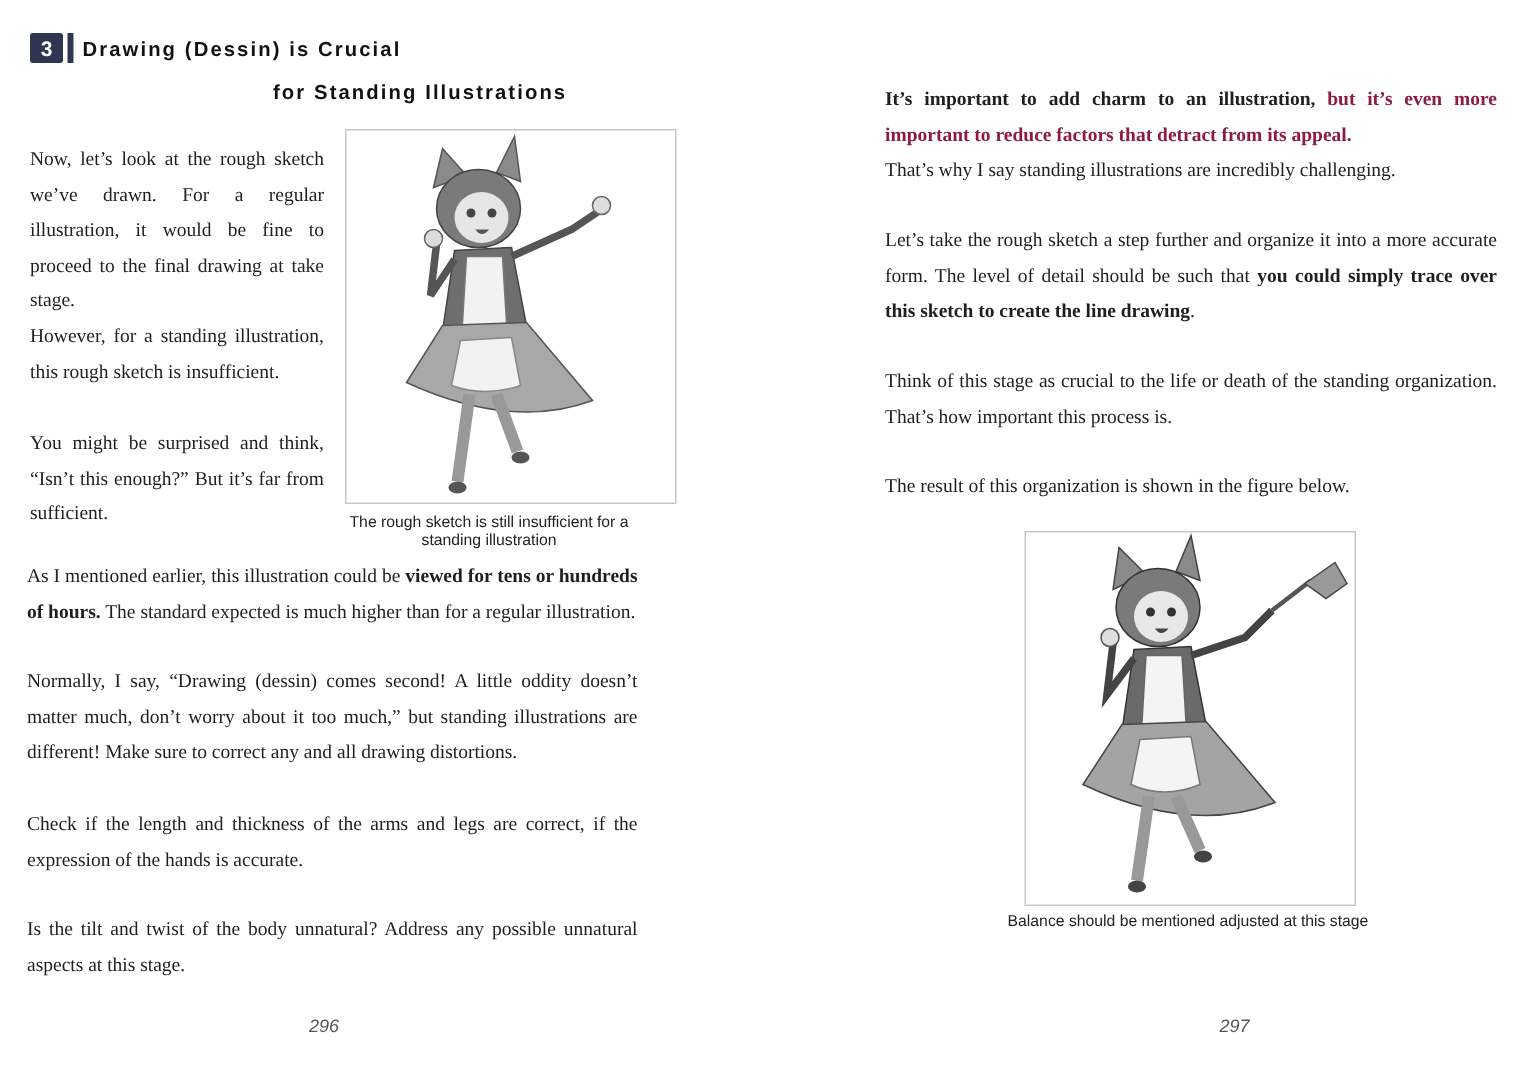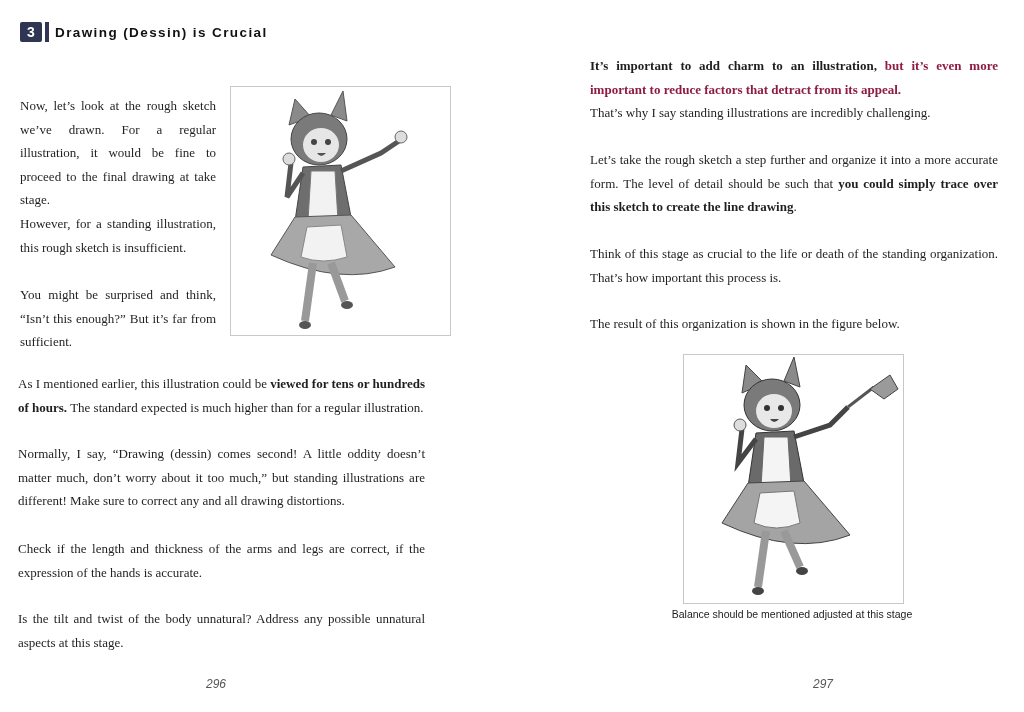--- a/index.html
+++ b/index.html
@@ -108,20 +108,21 @@
 </head>
 <body>
 
 <div class="page page-left">
 
   <div class="heading">
     <span class="chapter-num">3</span>
     <span class="chapter-bar"></span>
     <span>Drawing (Dessin) is Crucial</span>
   </div>
+  <div class="heading-line2">for Standing Illustrations</div>
 
   <p class="para" style="left:20px; top:94px; width:196px;">Now, let’s look at the rough sketch we’ve drawn. For a regular illustration, it would be fine to proceed to the final drawing at take stage.</p>
   <p class="para" style="left:20px; top:212px; width:196px;">However, for a standing illustration, this rough sketch is insufficient.</p>
   <p class="para" style="left:20px; top:283px; width:196px;">You might be surprised and think, “Isn’t this enough?” But it’s far from sufficient.</p>
 
   <div class="figure-frame" style="left:230px; top:86px; width:221px; height:250px;">
     <svg width="219" height="248" viewBox="0 0 219 248">
 
       <path d="M58 38 L64 12 L80 30 Z" fill="#8a8a8a" stroke="#555" stroke-width="1"></path>
       <path d="M100 28 L112 4 L116 34 Z" fill="#8a8a8a" stroke="#555" stroke-width="1"></path>
@@ -142,20 +143,24 @@
 
       <path d="M64 130 L120 128 L164 180 Q110 200 40 168 Z" fill="#a8a8a8" stroke="#555" stroke-width="1"></path>
       <path d="M76 140 L110 138 L116 170 Q92 178 70 170 Z" fill="#f2f2f2" stroke="#888" stroke-width="1"></path>
 
       <path d="M82 176 L74 234" stroke="#999" stroke-width="8"></path>
       <path d="M100 176 L114 214" stroke="#999" stroke-width="8"></path>
       <ellipse cx="74" cy="238" rx="6" ry="4" fill="#555"></ellipse>
       <ellipse cx="116" cy="218" rx="6" ry="4" fill="#555"></ellipse>
     </svg>
   </div>
+  <div class="figure-caption" style="left:226px; top:342px; width:200px;">
+    <div>The rough sketch is still insufficient for a</div>
+    <div>standing illustration</div>
+  </div>
 
   <p class="para" style="left:18px; top:442px; width:407px;">Normally, I say, “Drawing (dessin) comes second! A little oddity doesn’t matter much, don’t worry about it too much,” but standing illustrations are different! Make sure to correct any and all drawing distortions.</p>
 
   <p class="para" style="left:18px; top:372px; width:407px;"><span>As I mentioned earlier, this illustration could be </span><b>viewed for tens or hundreds of hours.</b><span> The standard expected is much higher than for a regular illustration.</span></p>
   <p class="para" style="left:18px; top:537px; width:407px;">Check if the length and thickness of the arms and legs are correct, if the expression of the hands is accurate.</p>
   <p class="para" style="left:18px; top:607px; width:407px;">Is the tilt and twist of the body unnatural? Address any possible unnatural aspects at this stage.</p>
 
   <div class="page-number" style="left:186px;">296</div>
 </div>
 

